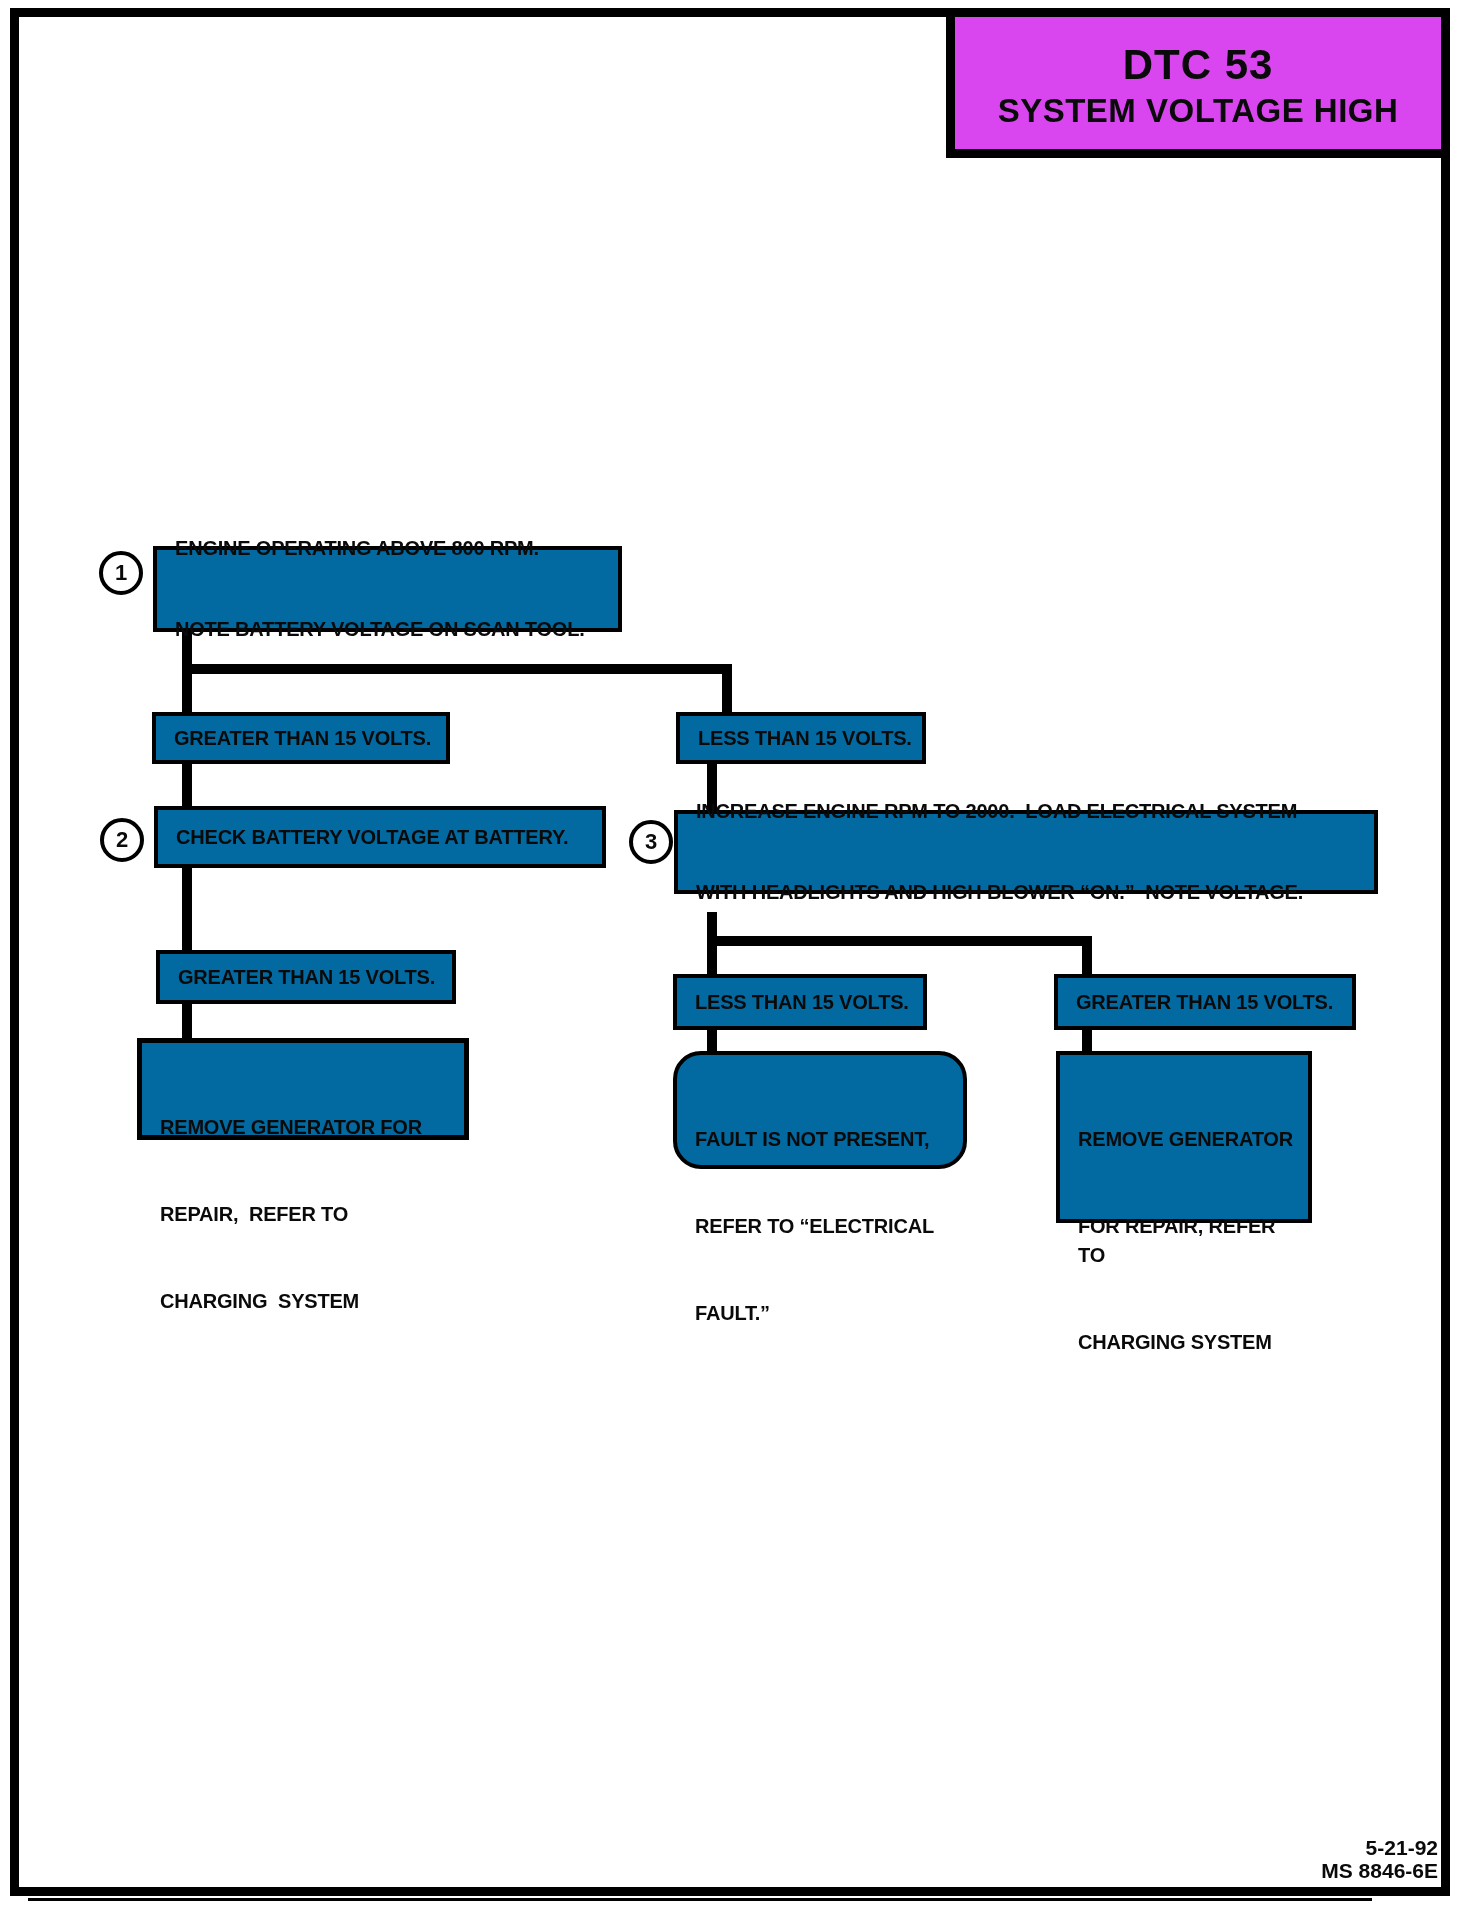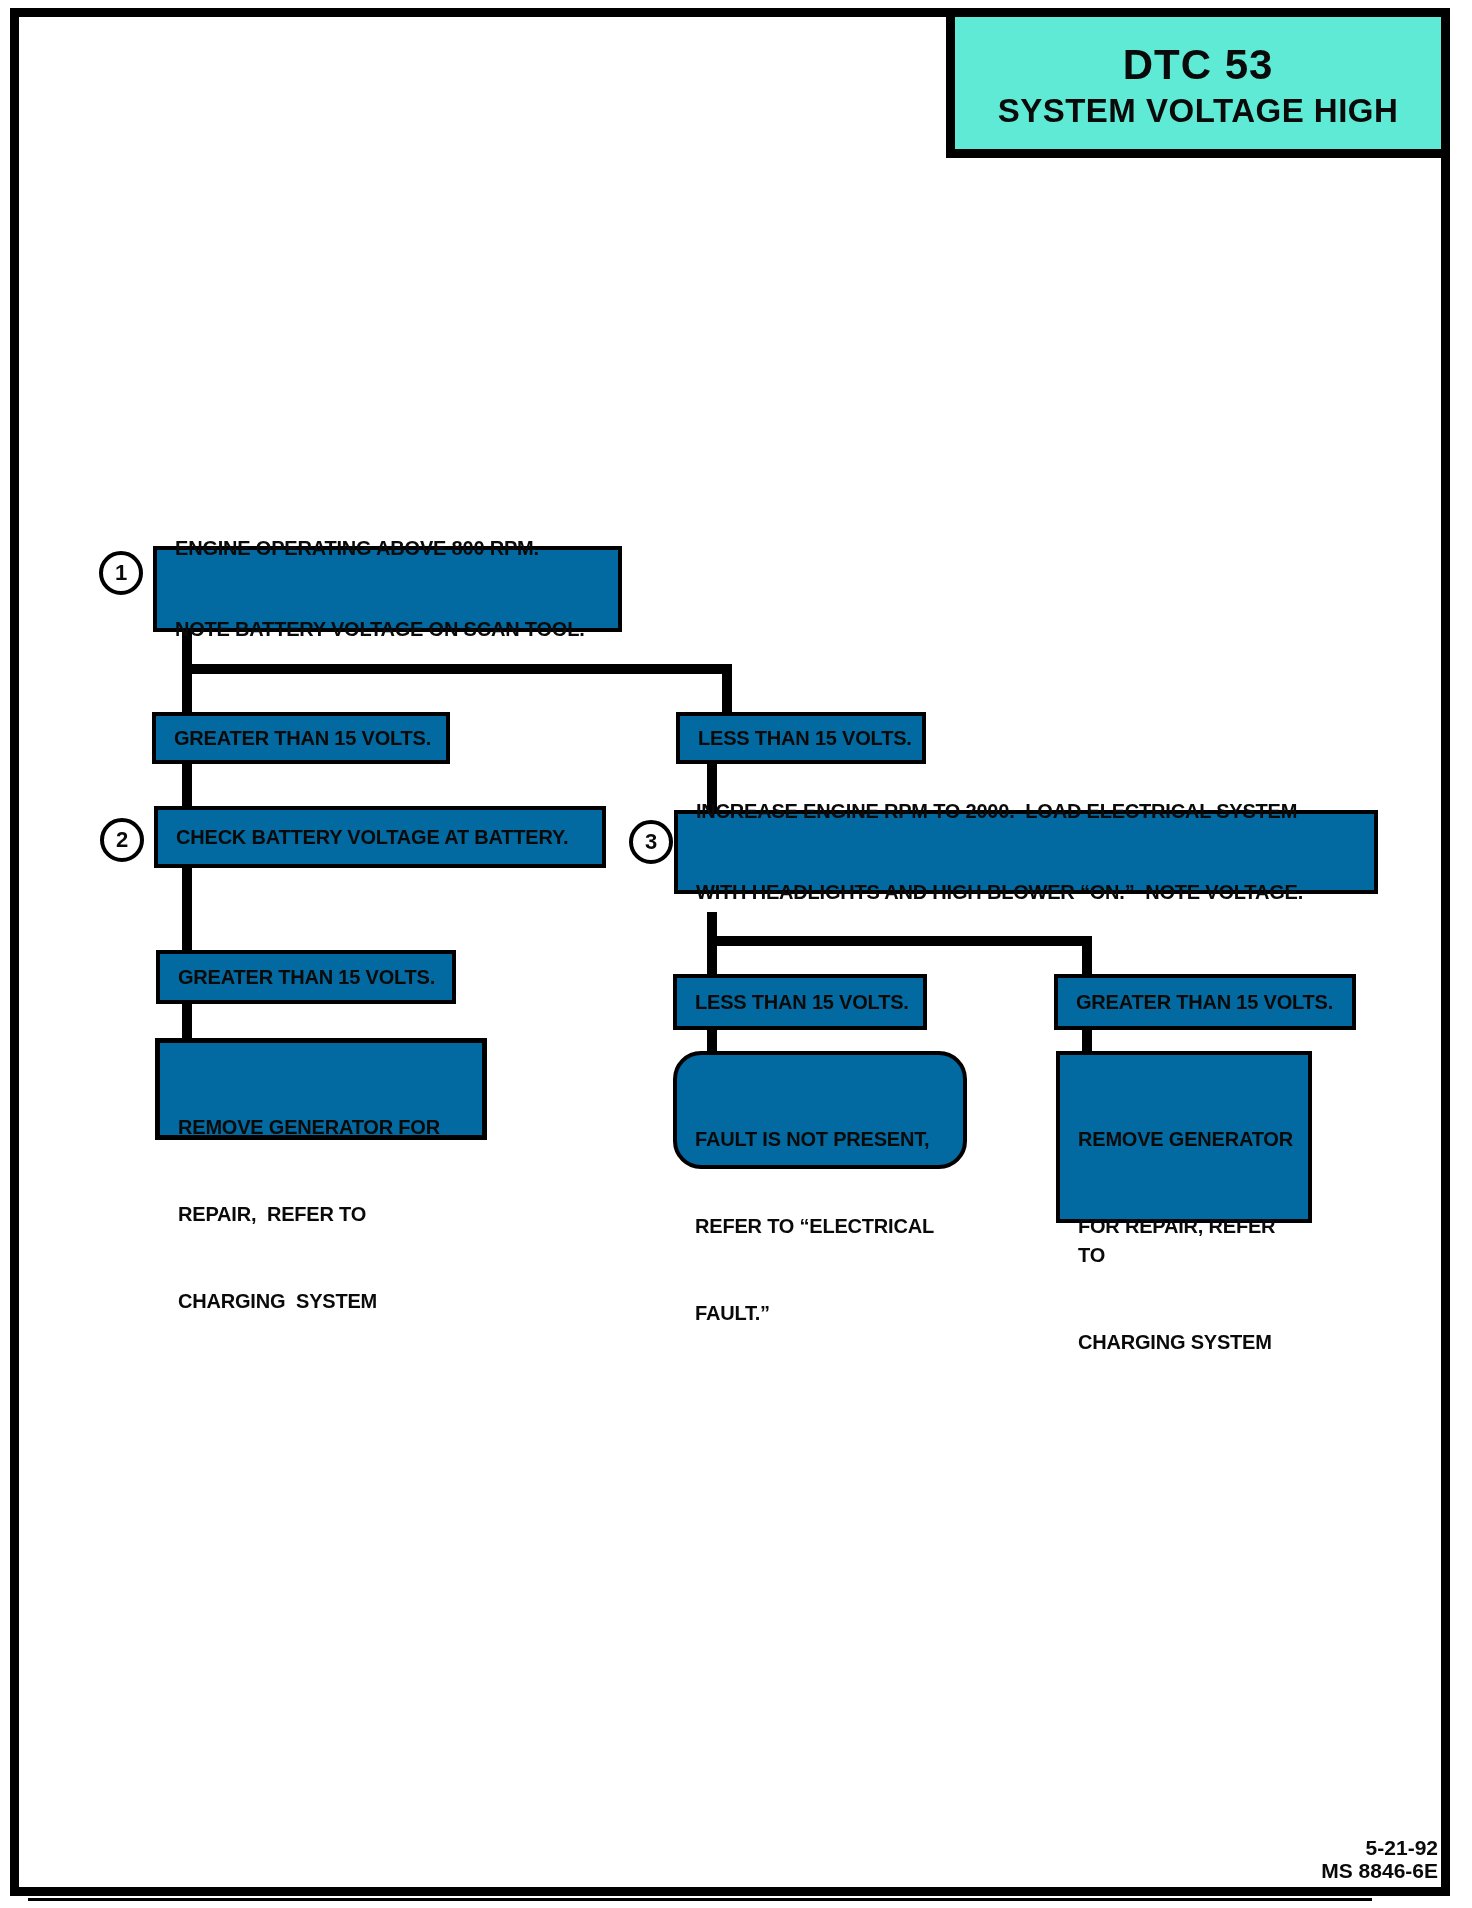--- a/index.html
+++ b/index.html
@@ -11,21 +11,21 @@
     color:#0a0a0a;
     overflow:hidden;
     margin:0 auto;
   }
   .frame{
     position:absolute;left:10px;top:8px;width:1440px;height:1888px;
     border:9px solid #000;box-sizing:border-box;z-index:0;
   }
   .titlebox{
     position:absolute;left:946px;top:8px;width:504px;height:150px;
-    border:9px solid #000;box-sizing:border-box;background:#5eead4;z-index:3;
+    border:9px solid #000;box-sizing:border-box;background:#d946ef;z-index:3;
     display:flex;flex-direction:column;align-items:center;justify-content:center;
     gap:8px;padding-top:4px;
   }
   .title-main{font-size:42px;font-weight:700;letter-spacing:1px;line-height:1;}
   .title-sub{font-size:33px;font-weight:700;letter-spacing:0.5px;line-height:1;}
   .node{
     position:absolute;border:4px solid #000;background:#0369a1;box-sizing:border-box;
     display:flex;align-items:center;z-index:2;
     font-weight:700;font-size:20px;letter-spacing:-0.2px;
   }
@@ -99,21 +99,21 @@
   <div class="node" style="left:674px;top:810px;width:704px;height:84px;">
     <div class="txt">
       <span>INCREASE ENGINE RPM TO 2000.  LOAD ELECTRICAL SYSTEM</span>
       <span>WITH HEADLIGHTS AND HIGH BLOWER “ON.”  NOTE VOLTAGE.</span>
     </div>
   </div>
 
   <div class="node" style="left:156px;top:950px;width:300px;height:54px;">
     <div class="txt">GREATER THAN 15 VOLTS.</div>
   </div>
-  <div class="node toptext" style="left:155px;top:1038px;width:332px;height:102px;border-width:5px;">
+  <div class="node toptext" style="left:137px;top:1038px;width:332px;height:102px;border-width:5px;">
     <div class="txt">
       <span>REMOVE GENERATOR FOR</span>
       <span>REPAIR,  REFER TO</span>
       <span>CHARGING  SYSTEM</span>
     </div>
   </div>
 
   <div class="node" style="left:673px;top:974px;width:254px;height:56px;">
     <div class="txt">LESS THAN 15 VOLTS.</div>
   </div>

